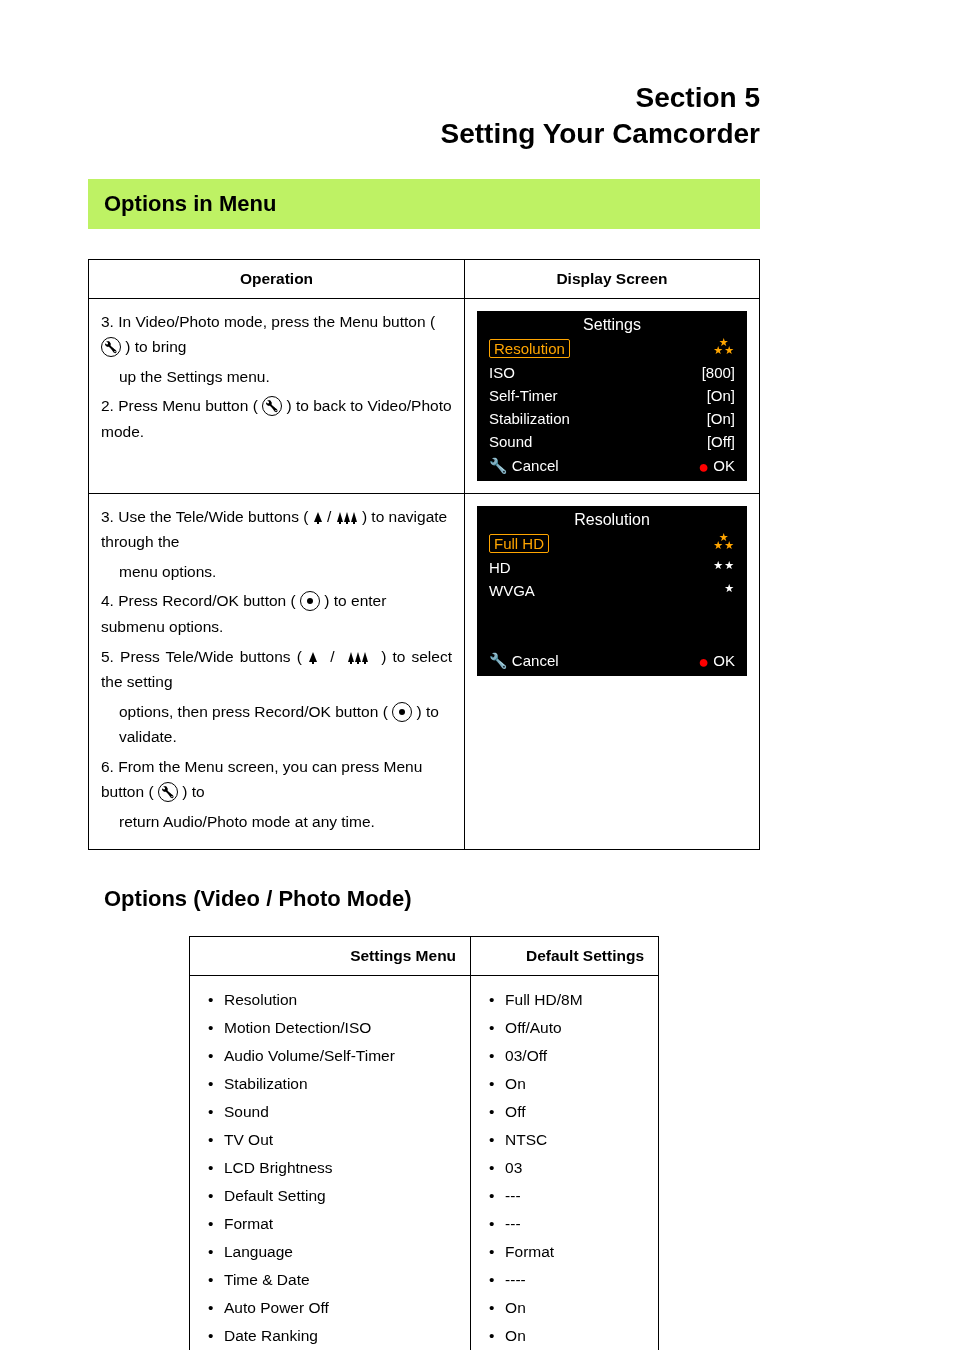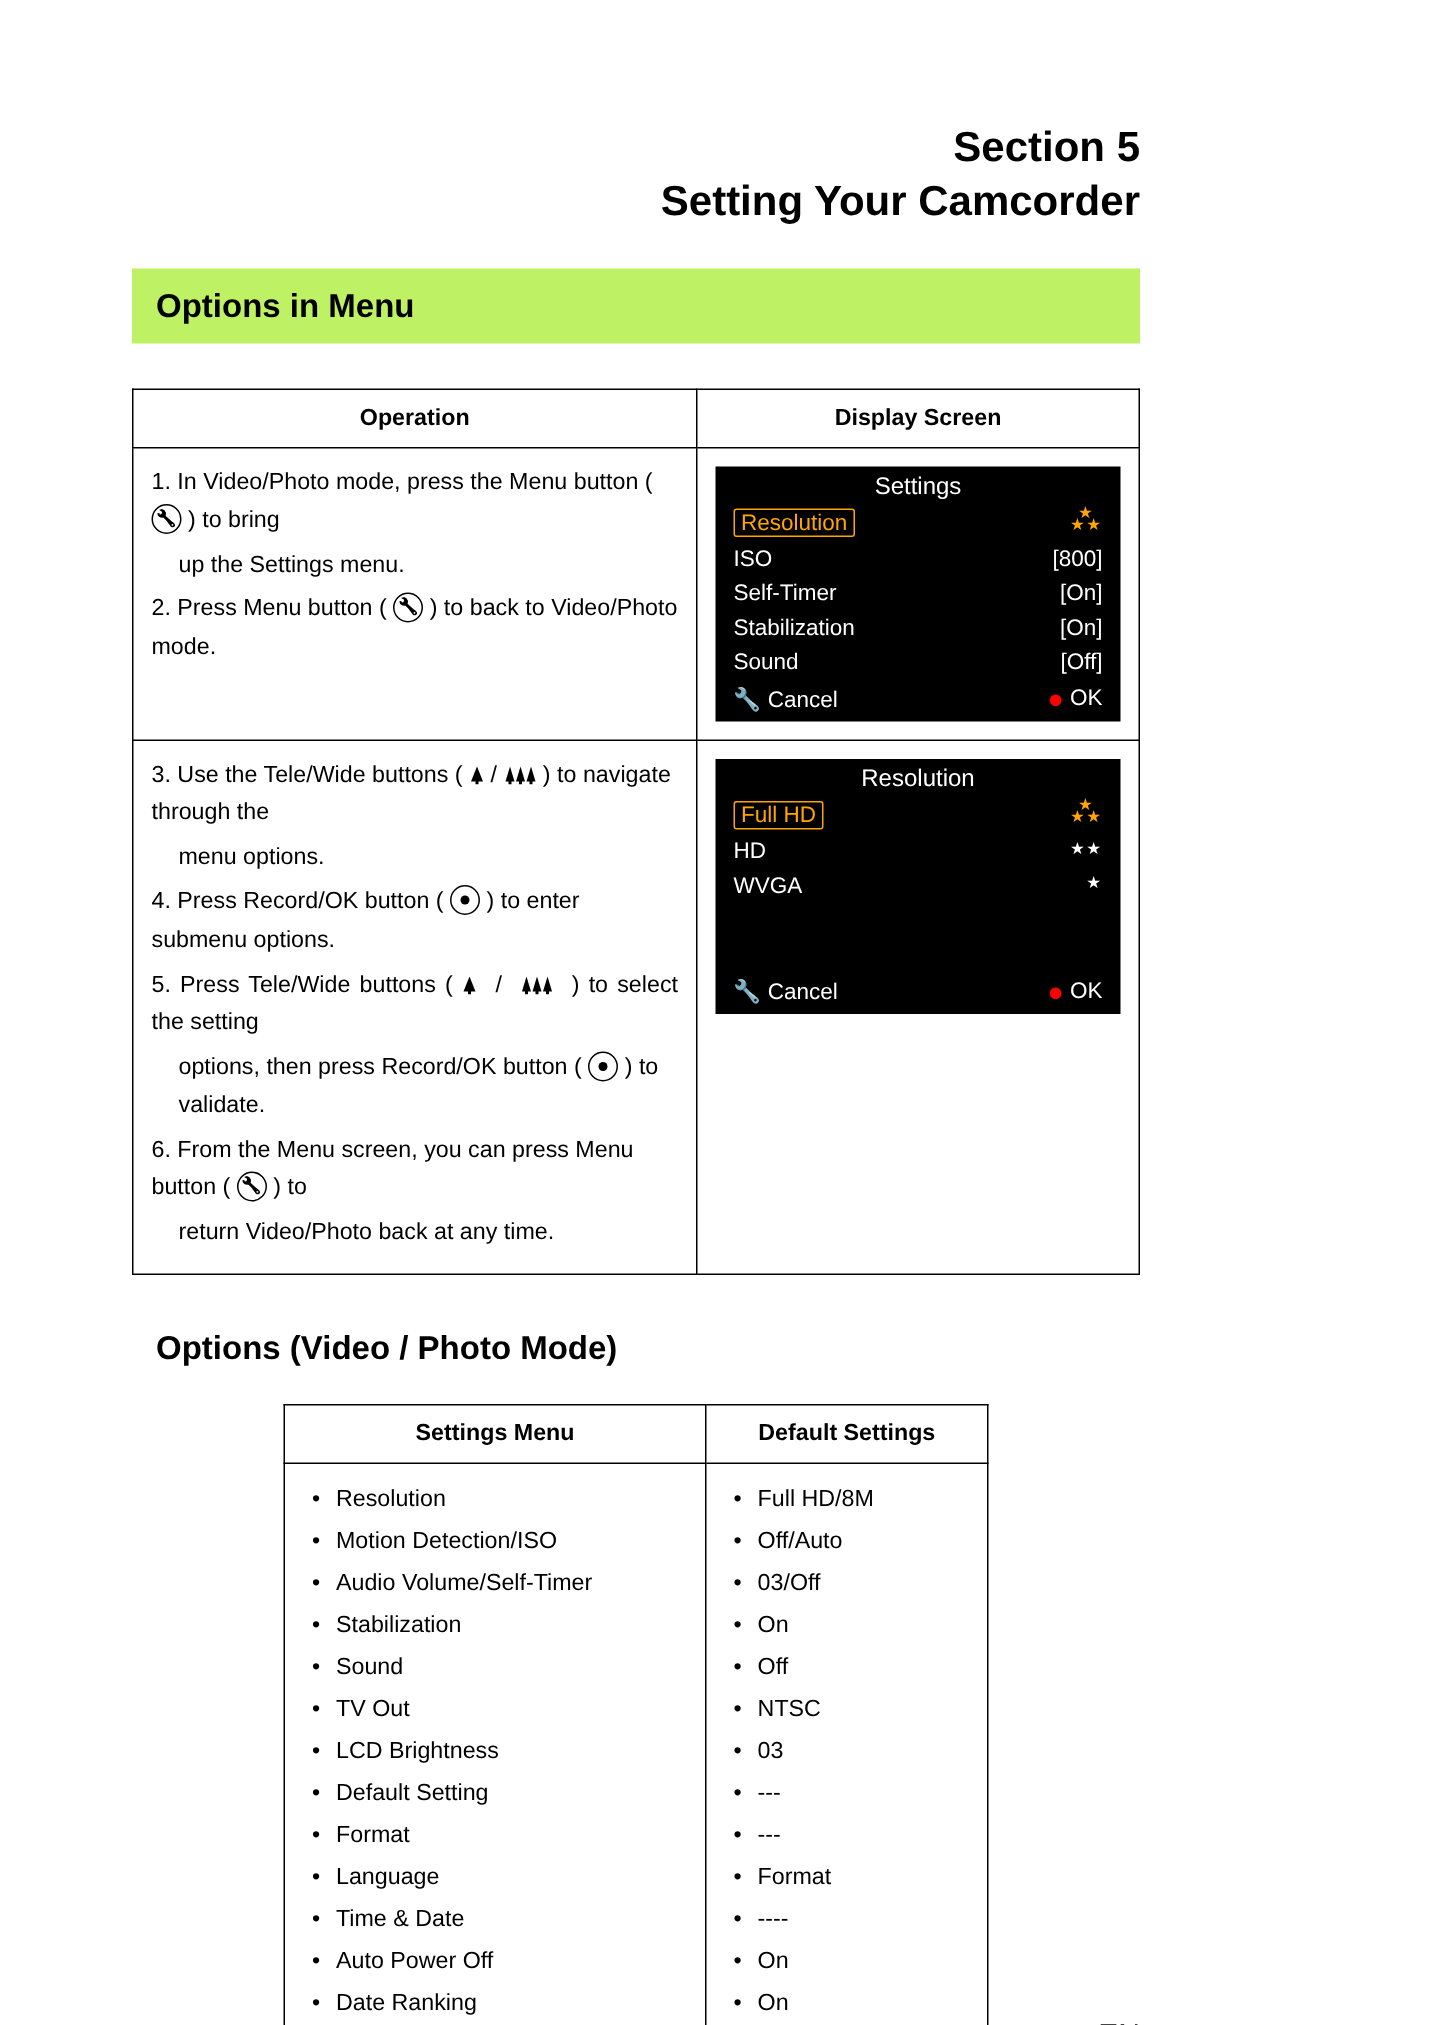--- a/index.html
+++ b/index.html
@@ -145,21 +145,21 @@
     margin: 0 auto;
     width: 470px;
     font-size: 15.5px;
   }
   table.settings th, table.settings td {
     border: 1px solid #000;
     padding: 10px 14px;
     text-align: left;
   }
   table.settings th {
-    text-align: center;
+    text-align: right;
     font-weight: bold;
   }
   table.settings td {
     vertical-align: top;
   }
   table.settings ul {
     list-style: none;
     margin: 0;
     padding: 0;
   }
@@ -204,21 +204,21 @@
     <thead>
       <tr>
         <th>Operation</th>
         <th>Display Screen</th>
       </tr>
     </thead>
     <tbody>
       <tr>
         <td class="ops">
           <div class="step-line">
-            <span>1. In Video/Photo mode, press the Menu button (</span>
+            <span>3. In Video/Photo mode, press the Menu button (</span>
             <span class="icon-circle wrench"></span>
             <span>) to bring</span>
           </div>
           <div class="step-line step-indent">up the Settings menu.</div>
           <div class="step-line">
             <span>2. Press Menu button (</span>
             <span class="icon-circle wrench"></span>
             <span>) to back to Video/Photo mode.</span>
           </div>
         </td>
@@ -301,21 +301,21 @@
             <span>options, then press Record/OK button (</span>
             <span class="icon-circle dot"></span>
             <span>) to validate.</span>
           </div>
 
           <div class="step-line">
             <span>6. From the Menu screen, you can press Menu button (</span>
             <span class="icon-circle wrench"></span>
             <span>) to</span>
           </div>
-          <div class="step-line step-indent">return Video/Photo back at any time.</div>
+          <div class="step-line step-indent">return Audio/Photo mode at any time.</div>
         </td>
         <td class="screen">
           <div class="lcd">
             <div class="title">Resolution</div>
             <div class="row selected">
               <span class="box">Full HD</span>
               <span class="stars stars3"><span>★</span>★★</span>
             </div>
             <div class="row">
               <span>HD</span>

